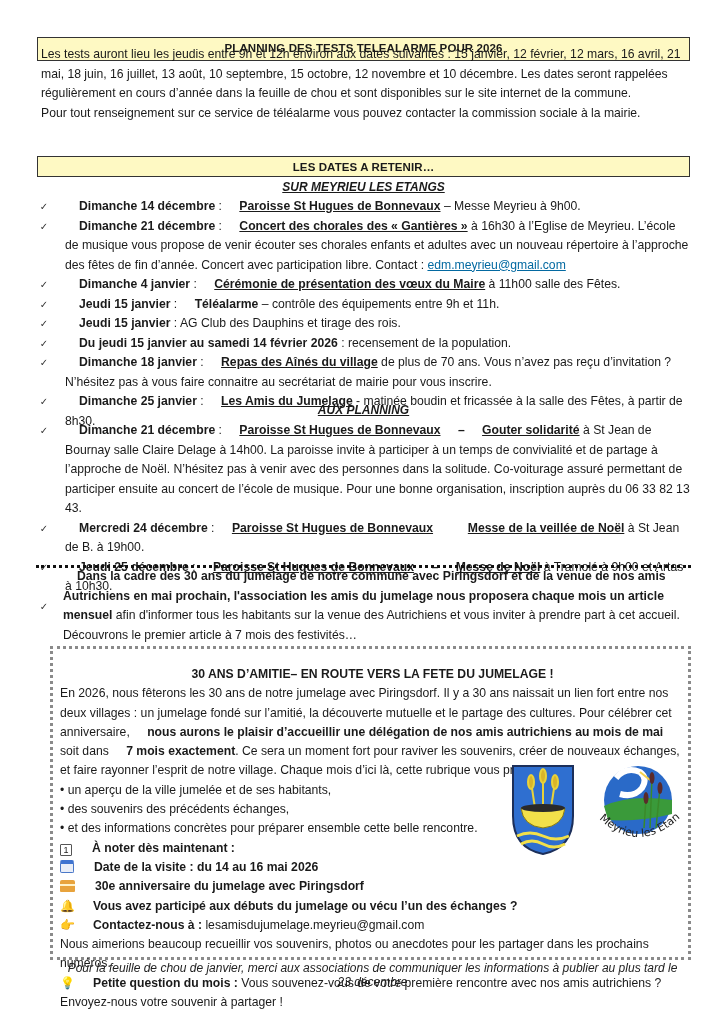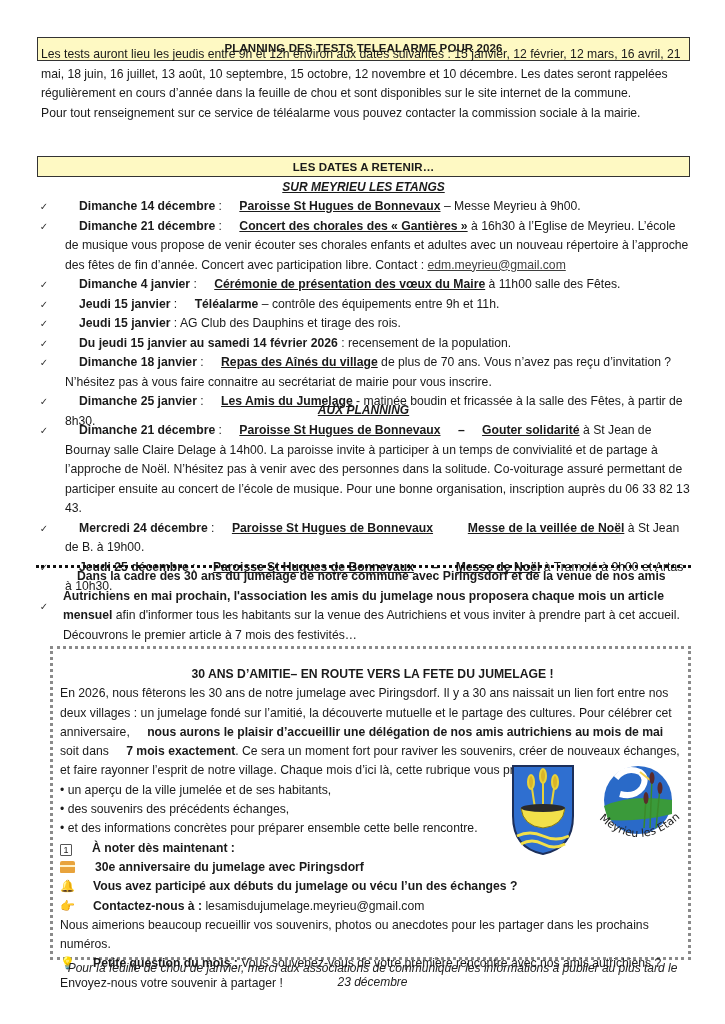--- a/index.html
+++ b/index.html
@@ -44,21 +44,21 @@
       padding-left: 28px;
       line-height: 19.5px;
     }
     ul.events li .check {
       position: absolute; left: 0; top: 0;
       width: 14px; text-align: center;
       font-size: 10px; color: #333;
     }
     b { font-weight: bold; margin-left: 14px; }
     .u { text-decoration: underline; }
-    a.mail { color: #404040; text-decoration: underline; }
+    a.mail { color: #0369a1; text-decoration: underline; }
     .dotline {
       position: absolute; left: 36px; width: 655px; top: 565px;
       border-top: 3px dotted #111;
     }
     .jumelage-intro {
       position: absolute; left: 63px; width: 630px; top: 567px;
       line-height: 19.5px;
     }
     .box {
       position: absolute;
@@ -182,20 +182,23 @@
     <div>
       <span>En 2026, nous fêterons les 30 ans de notre jumelage avec Piringsdorf. Il y a 30 ans naissait un lien fort entre nos deux villages : un jumelage fondé sur l’amitié, la découverte mutuelle et le partage des cultures. Pour célébrer cet anniversaire, </span><b>nous aurons le plaisir d’accueillir une délégation de nos amis autrichiens au mois de mai</b><span> soit dans </span><b>7 mois exactement</b><span>. Ce sera un moment fort pour raviver les souvenirs, créer de nouveaux échanges, et faire rayonner l’esprit de notre village. Chaque mois d’ici là, cette rubrique vous proposera :</span>
     </div>
     <ul class="bullet-list">
       <li>un aperçu de la ville jumelée et de ses habitants,</li>
       <li>des souvenirs des précédents échanges,</li>
       <li>et des informations concrètes pour préparer ensemble cette belle rencontre.</li>
     </ul>
     <div>
       <span class="ico info">1</span><b>À noter dès maintenant :</b>
+    </div>
+    <div>
+      <span class="ico cal"></span><b>Date de la visite : du 14 au 16 mai 2026</b>
     </div>
     <div>
       <span class="ico cake"></span><b>30e anniversaire du jumelage avec Piringsdorf</b>
     </div>
     <div>
       <span class="ico bell">🔔</span><b>Vous avez participé aux débuts du jumelage ou vécu l’un des échanges ?</b>
     </div>
     <div>
       <span class="ico hand">👉</span><b>Contactez-nous à :</b><span> lesamisdujumelage.meyrieu@gmail.com</span>
     </div>

